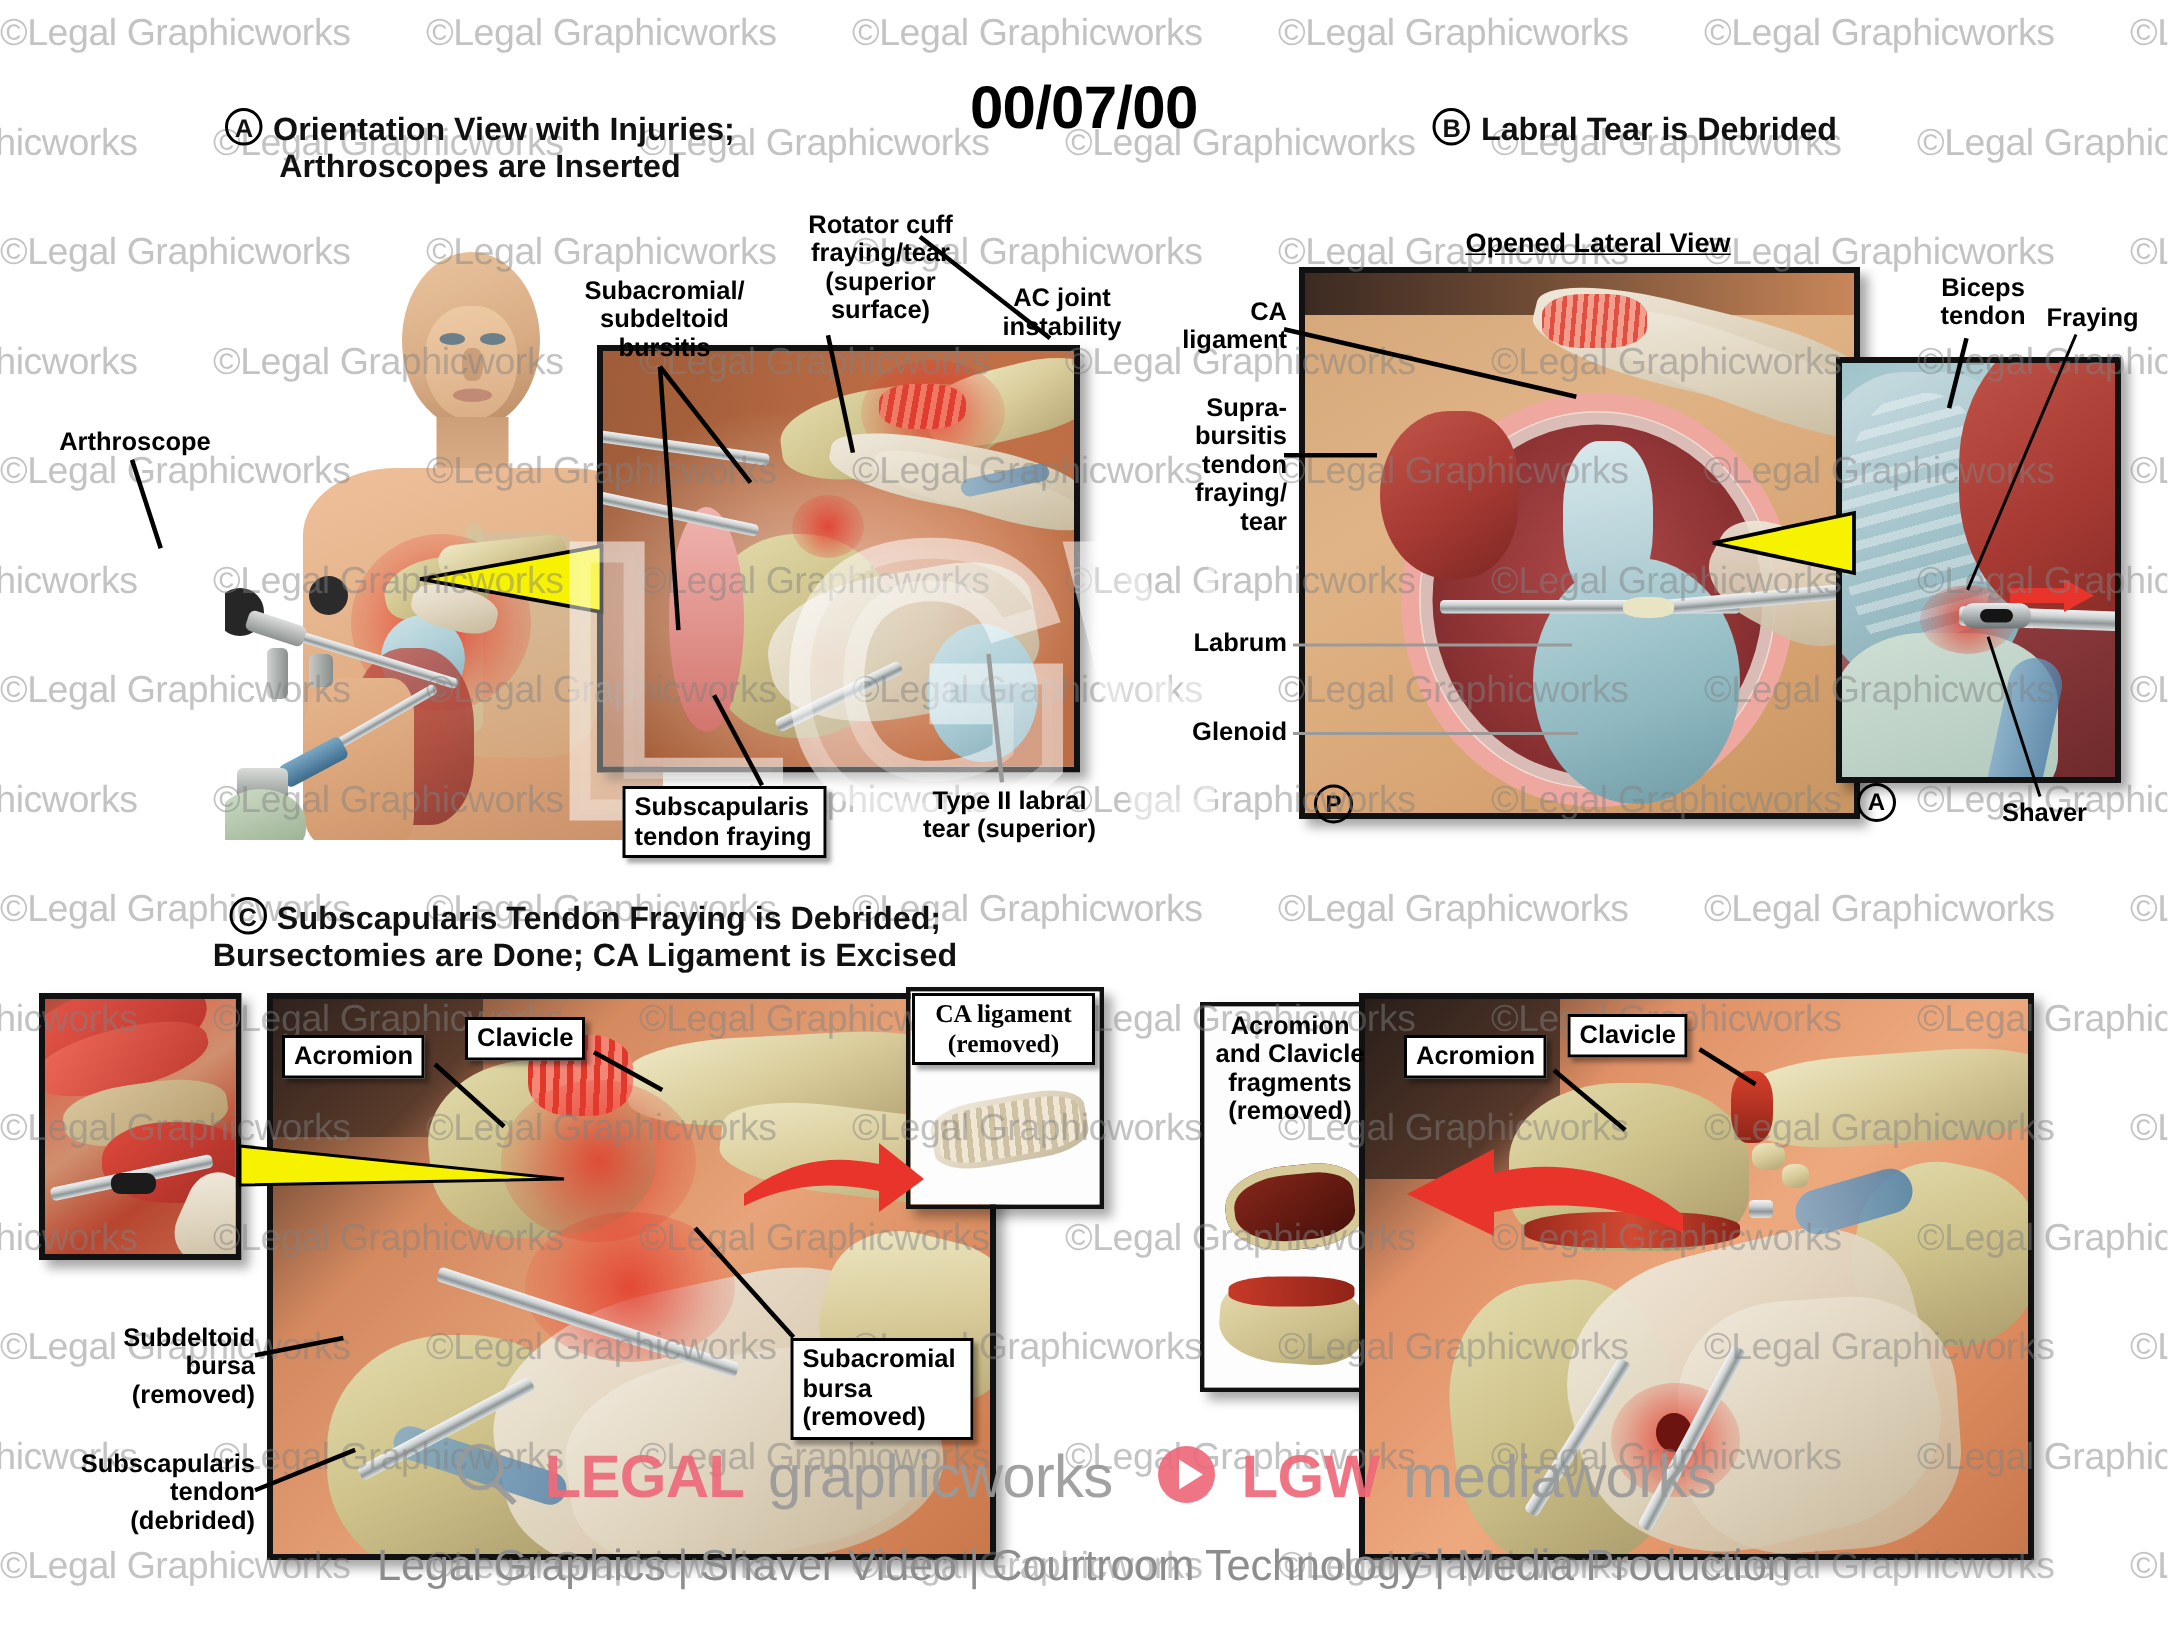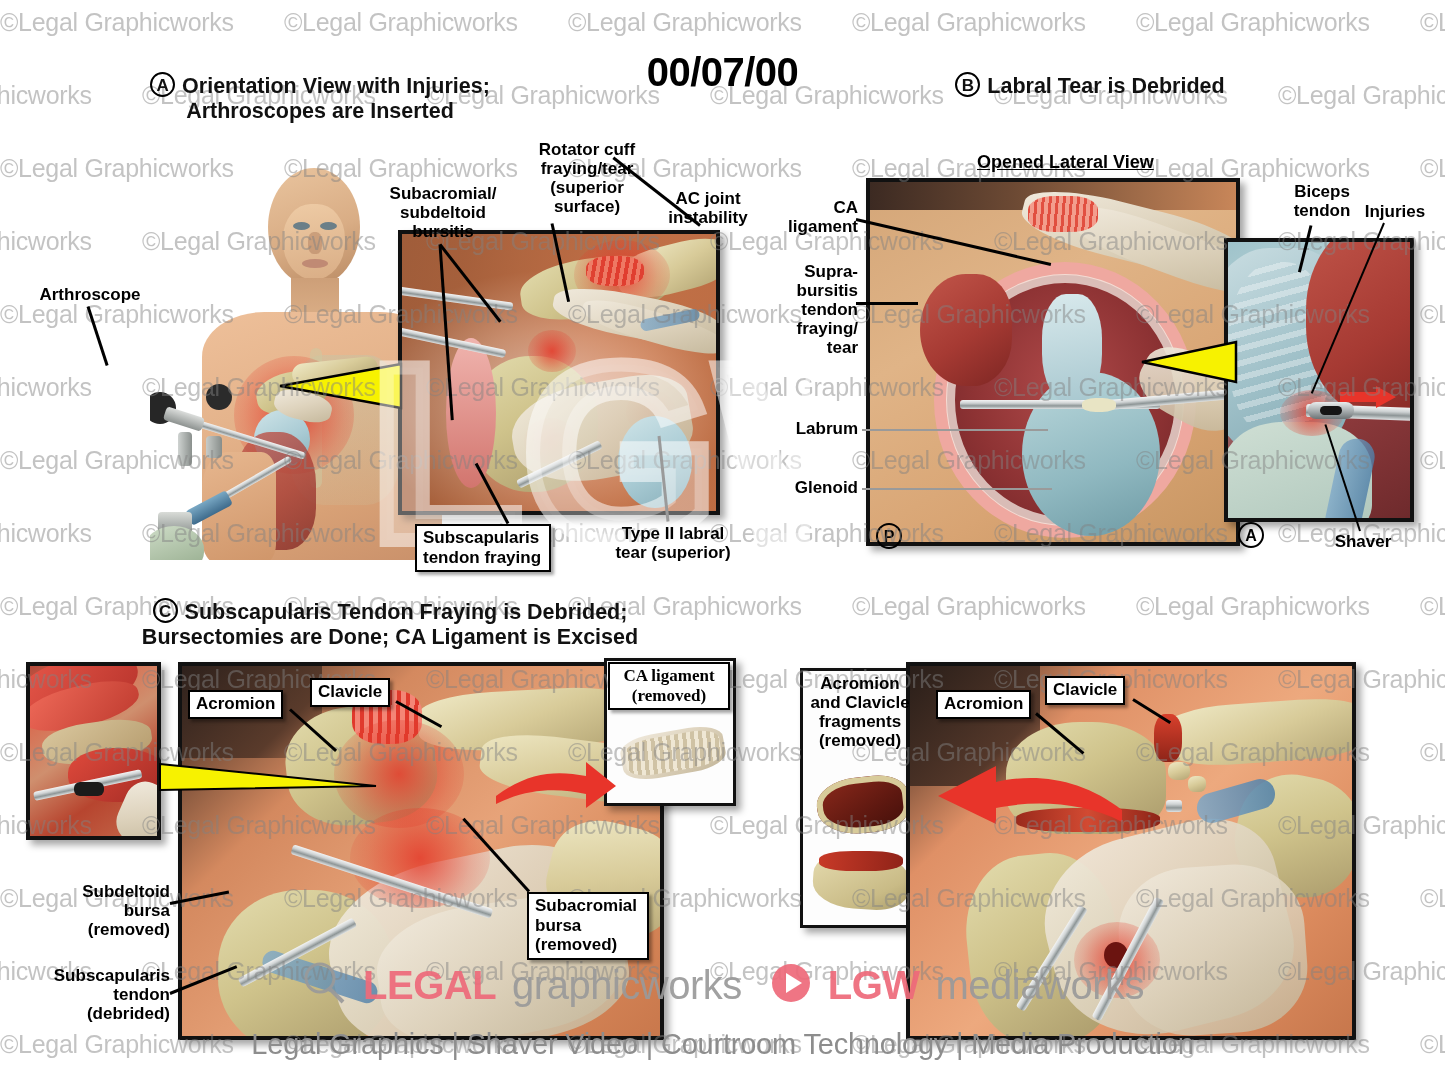--- a/index.html
+++ b/index.html
@@ -492,21 +492,21 @@
 </div>
 <div class="leader grey thin" style="left:862px; top:488px; width:190px;"></div>
 
 <div class="lbl" style="left:1270px; top:182px; width:104px;text-align:center;">
   <span>Biceps</span><br>
   <span>tendon</span>
 </div>
 <div class="leader" style="left:1311px; top:224px; width:48px; transform:rotate(104deg);"></div>
 
 <div class="lbl" style="left:1352px; top:202px; width:86px;">
-  <span>Injuries</span>
+  <span>Fraying</span>
 </div>
 <div class="leader thin" style="left:1384px; top:222px; width:185px; transform:rotate(113deg);"></div>
 
 <div class="lbl" style="left:1318px; top:532px; width:90px;">
   <span>Shaver</span>
 </div>
 <div class="leader thin" style="left:1360px; top:530px; width:112px; transform:rotate(-108deg);"></div>
 
 <div class="lbl-box ctr" style="left:188px; top:690px;">
   <span>Acromion</span>

